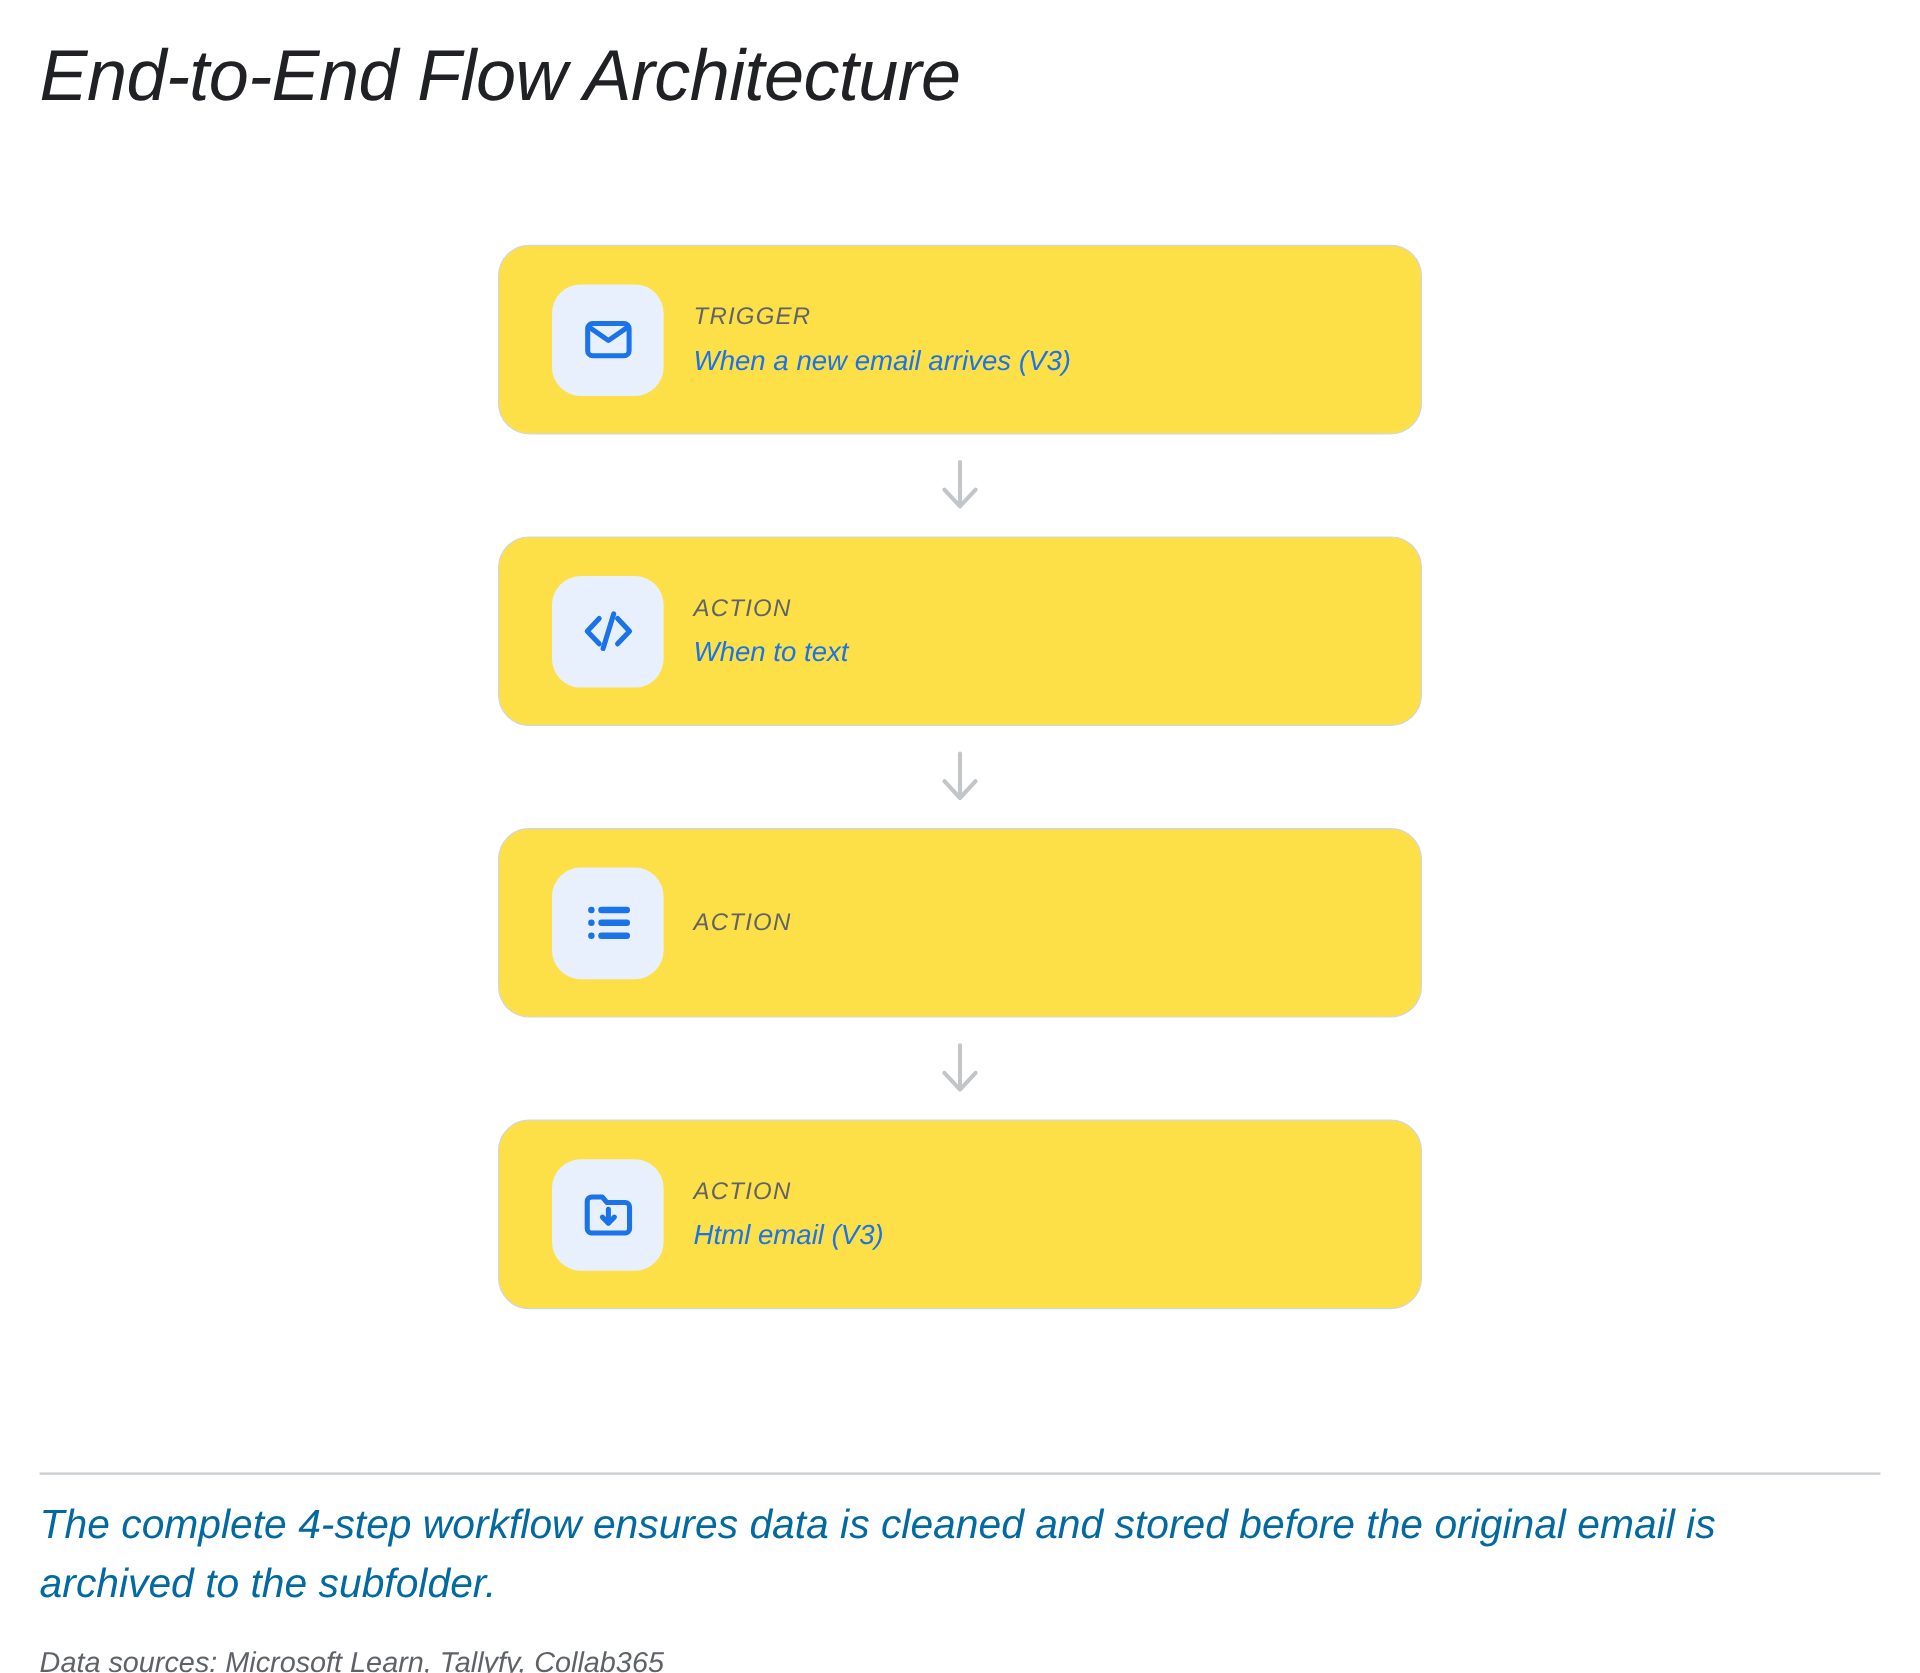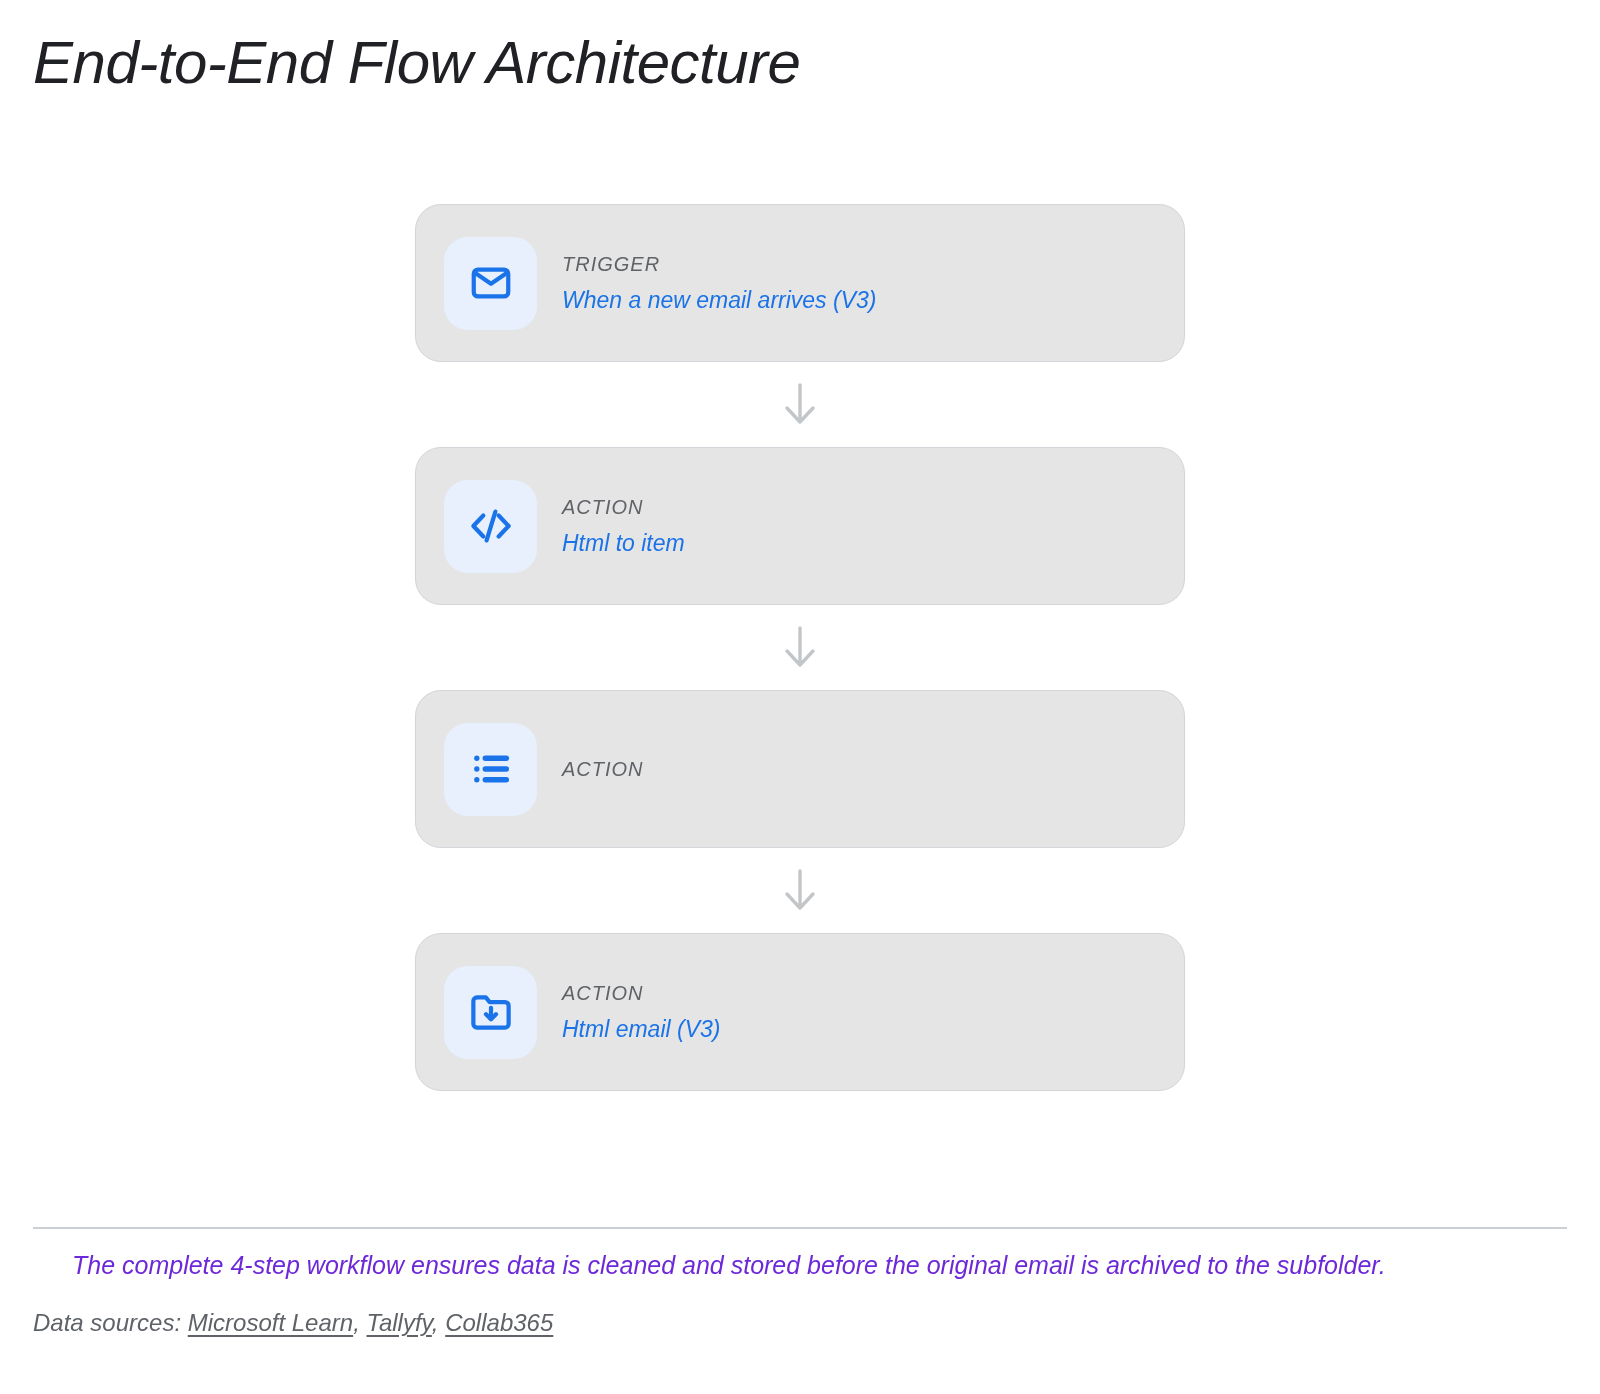--- a/index.html
+++ b/index.html
@@ -24,26 +24,26 @@
 
   .flow {
     width:770px;
     margin:108px auto 0;
     display:flex;
     flex-direction:column;
     align-items:stretch;
   }
   .flow-card {
     height:158px;
-    background:#e5e5e5;
+    background:#fde047;
     border:1.7px solid #d2d5d9;
     border-radius:26px;
     display:flex;
     align-items:center;
-    padding-left:28px;
+    padding-left:44px;
   }
   .icon-box {
     width:93px; height:93px;
     flex:0 0 auto;
     border-radius:24px;
     background:#e8f0fe;
     display:flex;
     align-items:center;
     justify-content:center;
   }
@@ -71,24 +71,23 @@
     justify-content:center;
   }
   .flow-arrow svg { width:34px; height:46px; stroke:#c3c6c9; fill:none; stroke-width:3.4; stroke-linecap:round; stroke-linejoin:round; }
 
   .divider {
     margin-top:136px;
     border-top:2px solid #cdd0d3;
   }
   .caption {
     margin-top:18px;
-    font-size:25px;
+    font-size:34px;
     line-height:1.45;
-    color:#6d28d9;
-    margin-left:39px;
+    color:#0369a1;
   }
   .sources {
     margin-top:26px;
     font-size:24px;
     color:#5f6368;
   }
   .sources a {
     color:#5f6368;
     text-decoration:underline;
     text-underline-offset:4px;
@@ -127,21 +126,21 @@
     <div class="flow-card">
       <div class="icon-box">
         <svg viewBox="0 0 24 24">
           <polyline points="8 6.5 2.8 12 8 17.5"></polyline>
           <polyline points="16 6.5 21.2 12 16 17.5"></polyline>
           <line x1="14.3" y1="4.5" x2="9.7" y2="19.5"></line>
         </svg>
       </div>
       <div class="card-text">
         <div class="card-label">ACTION</div>
-        <div class="card-title">Html to item</div>
+        <div class="card-title">When to text</div>
       </div>
     </div>
 
     <div class="flow-arrow">
       <svg viewBox="0 0 34 46">
         <line x1="17" y1="3" x2="17" y2="38"></line>
         <polyline points="4 26 17 40 30 26"></polyline>
       </svg>
     </div>
 

